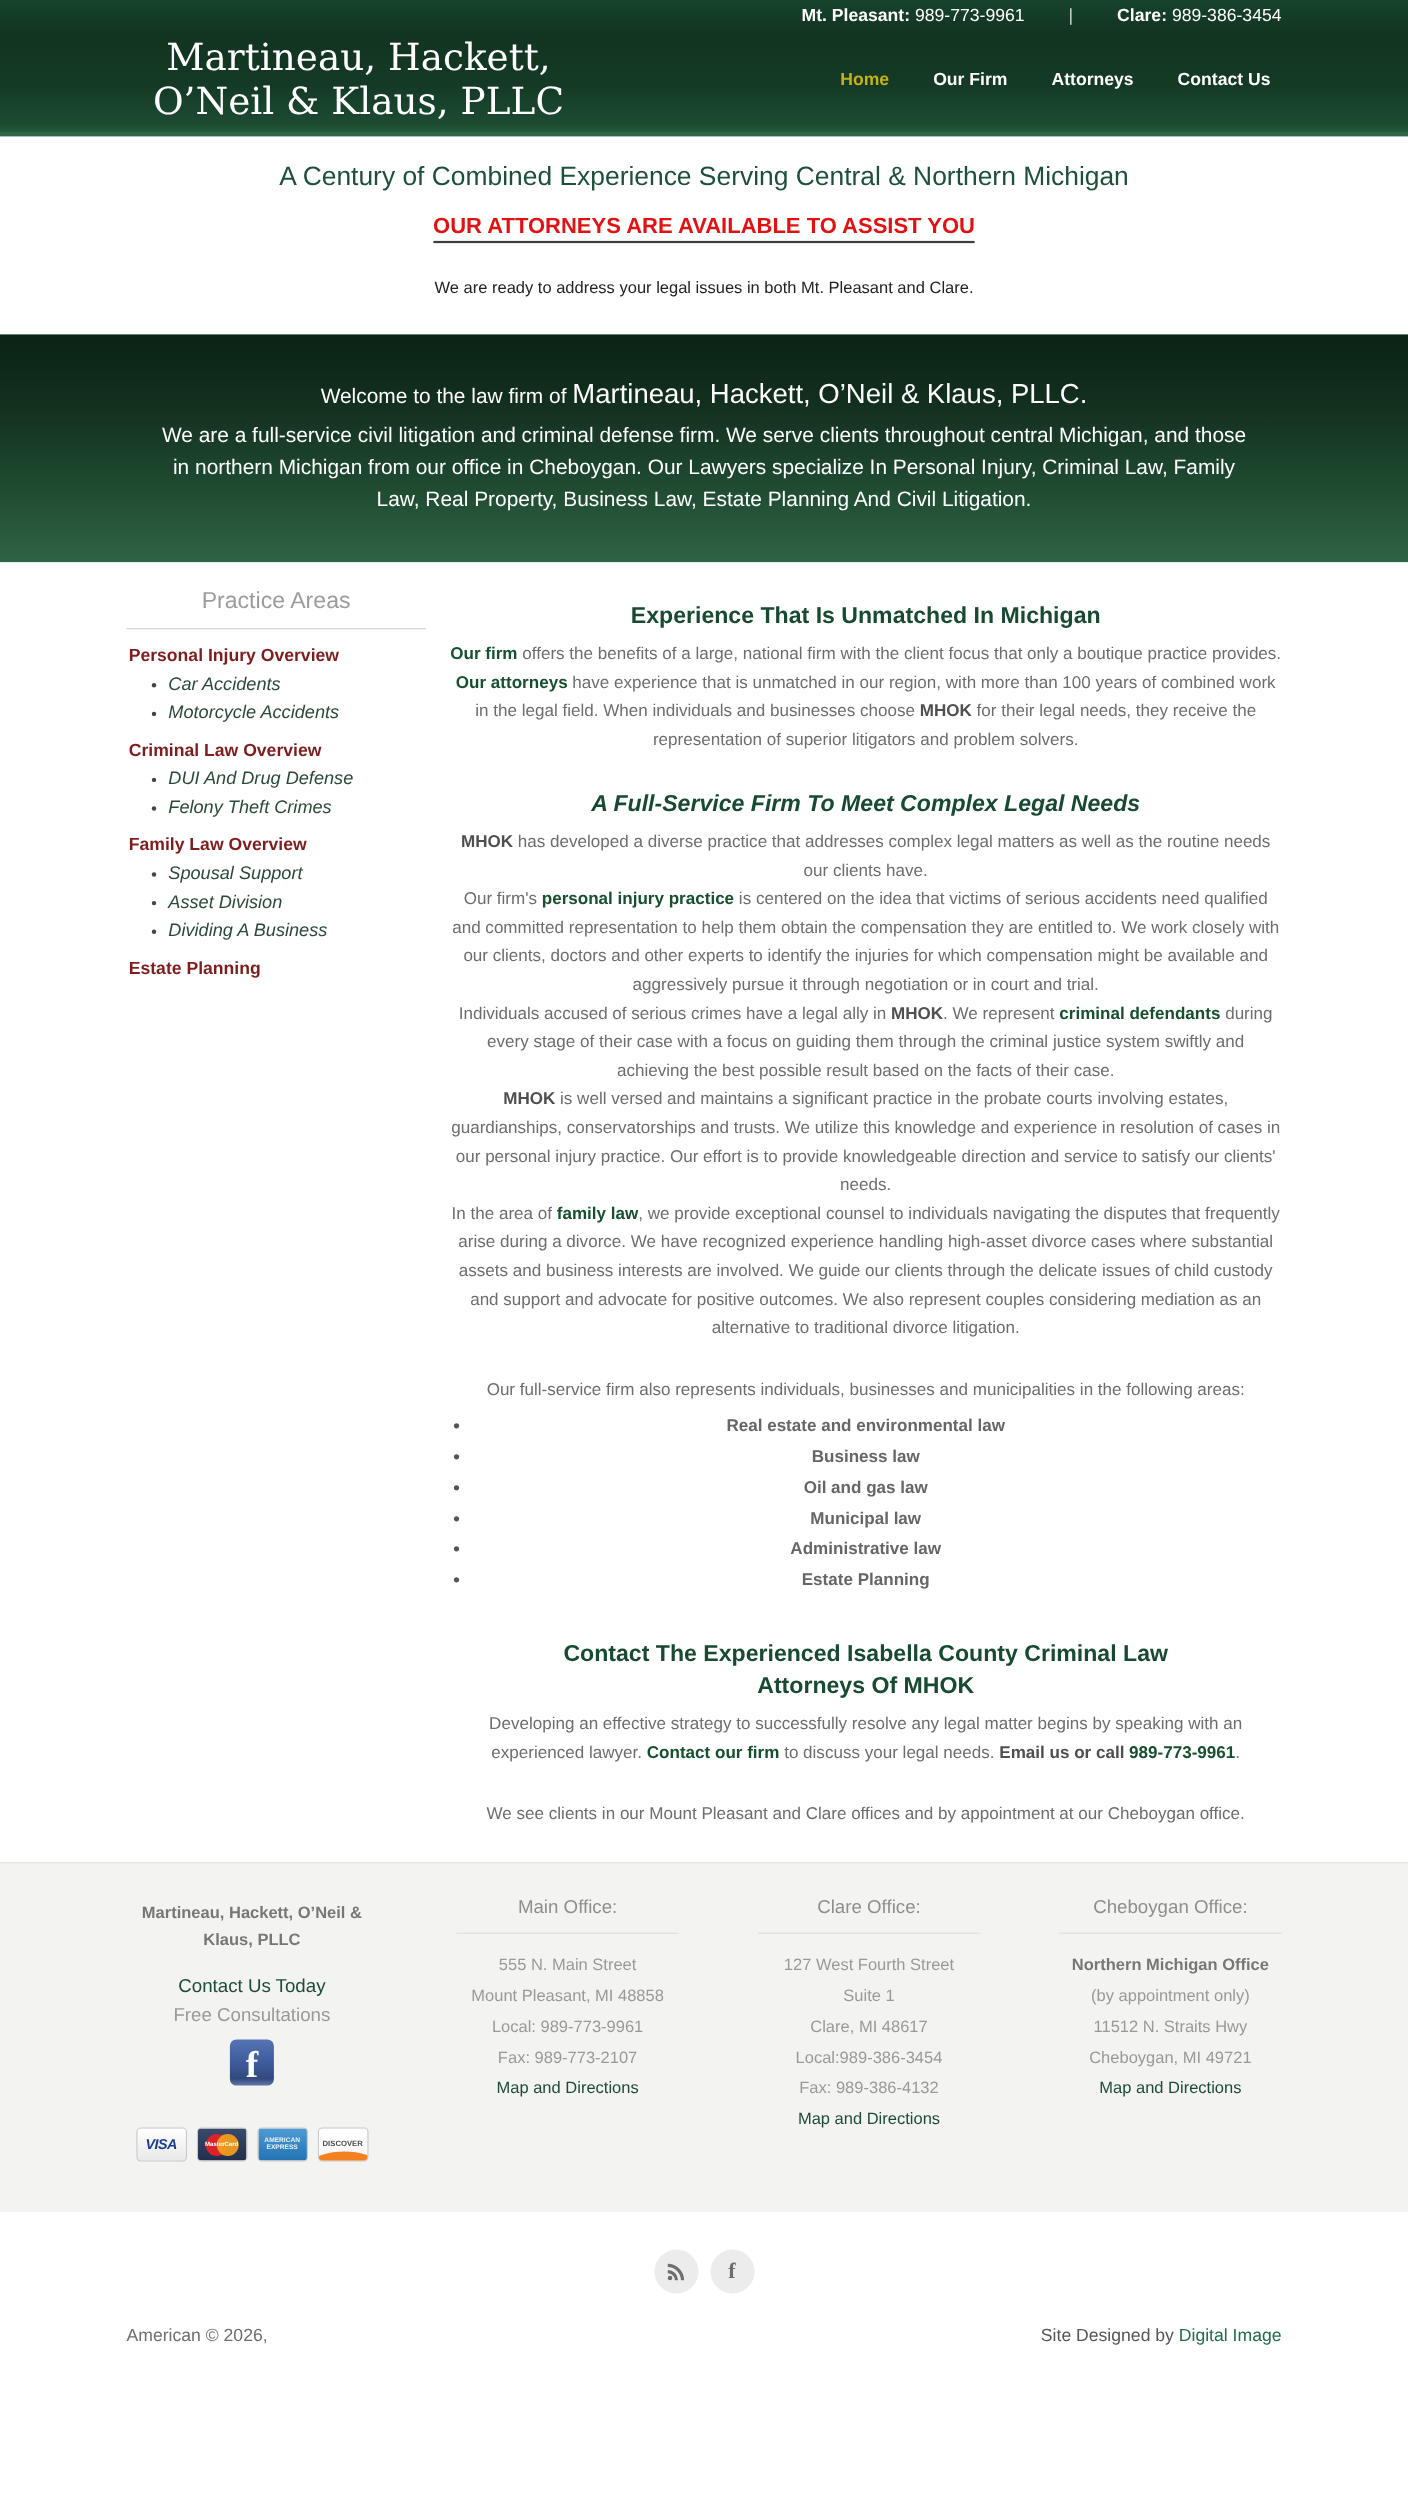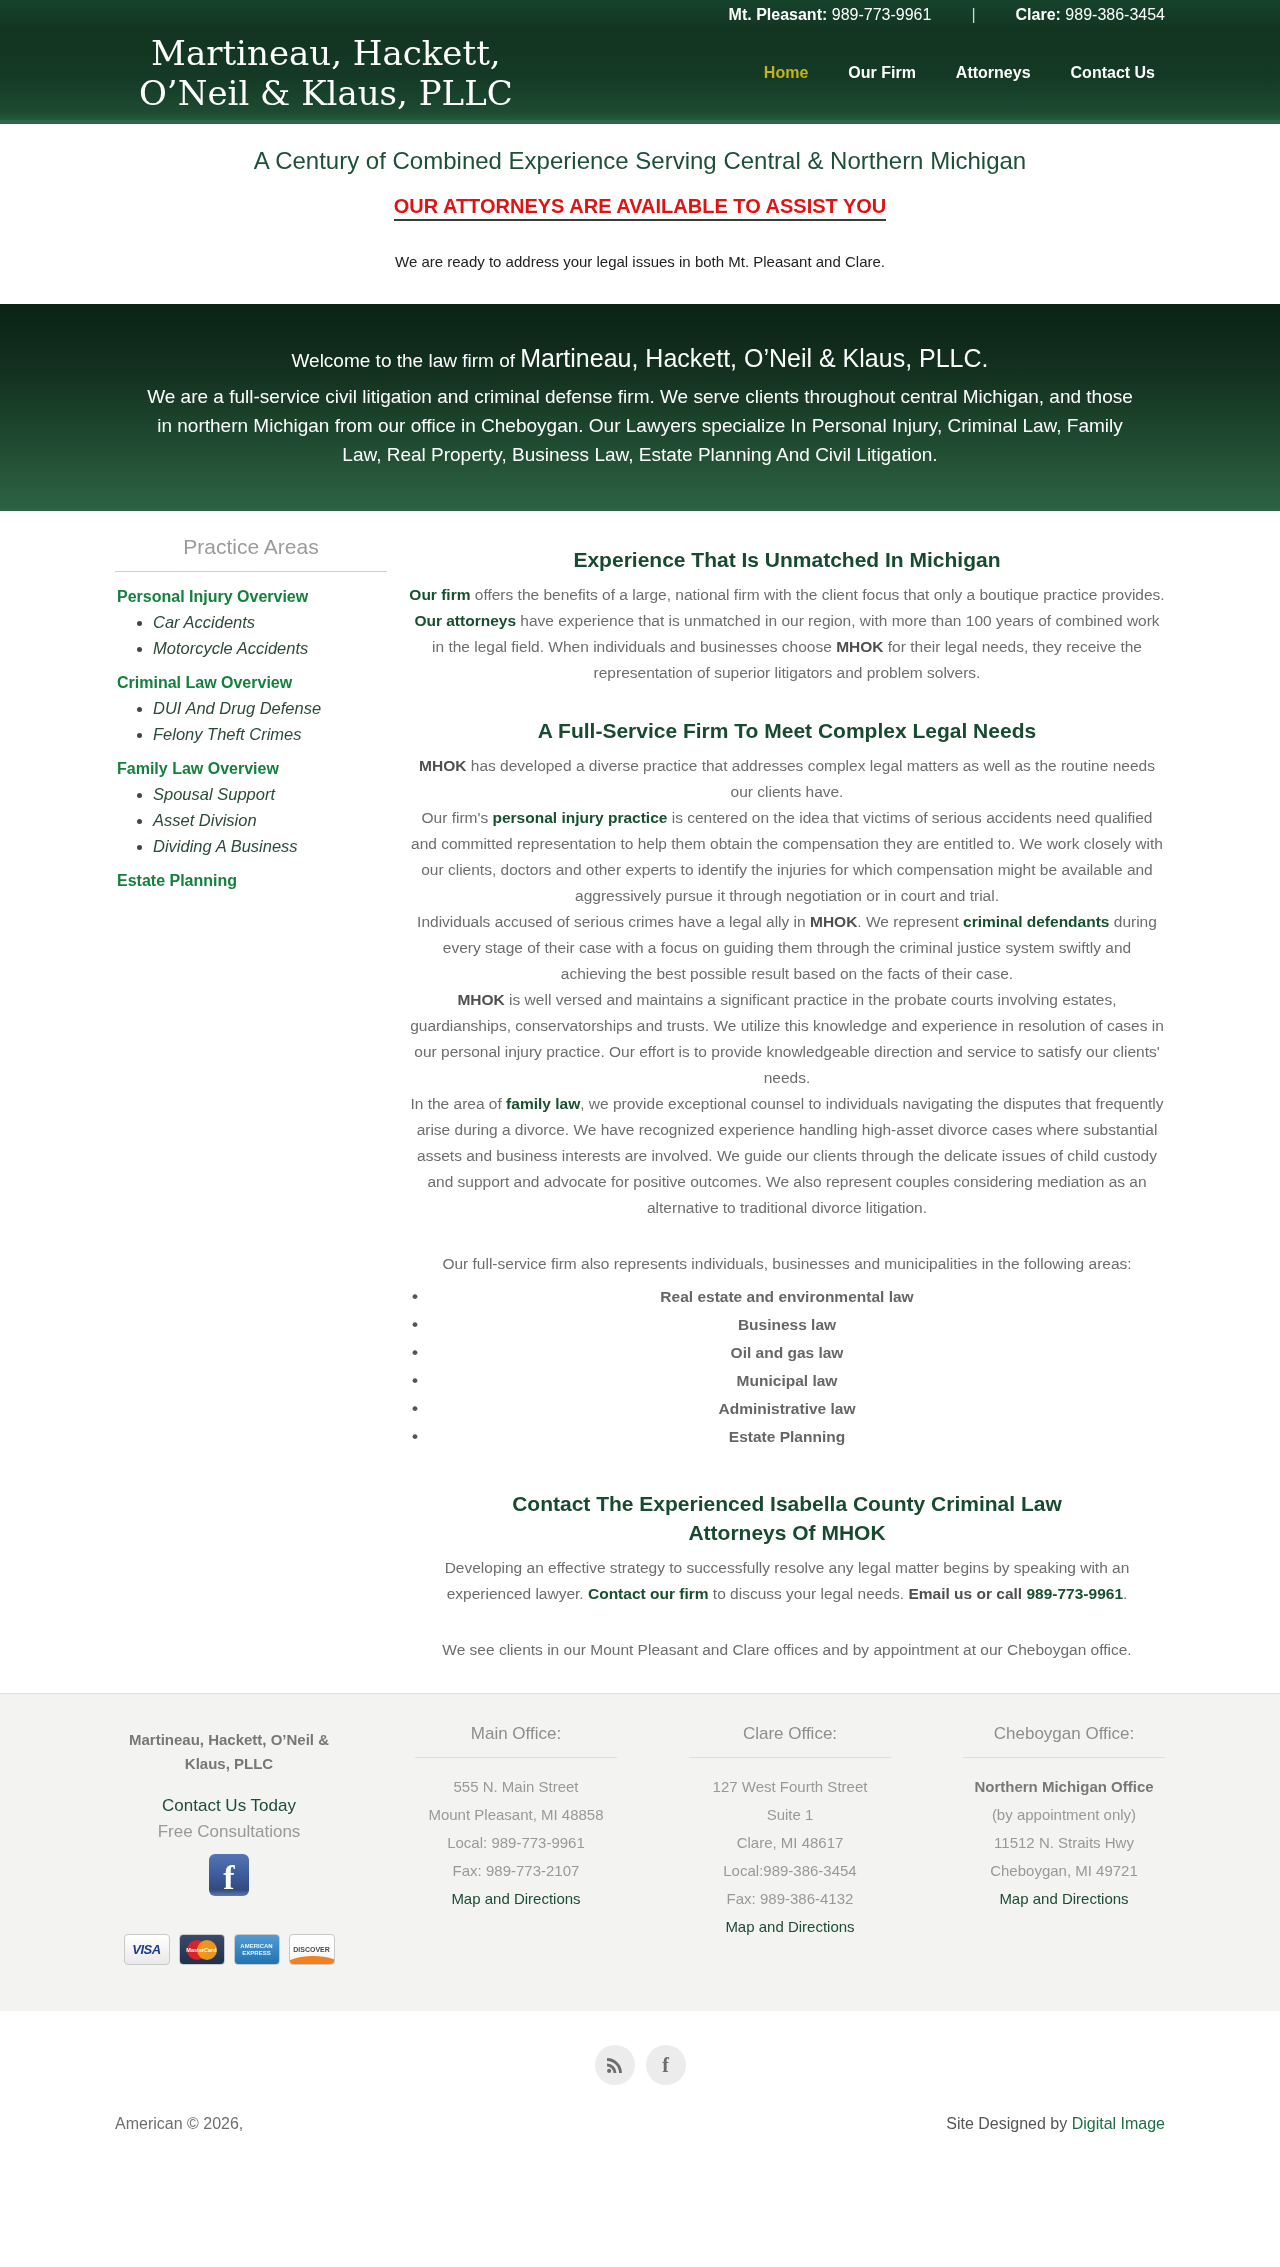--- a/index.html
+++ b/index.html
@@ -29,29 +29,29 @@
   .welcome-line1 { line-height:32px; margin-bottom:4px; }
   .wb-small { font-size:19px; }
   .wb-large { font-size:25px; }
   .welcome-body { max-width:1000px; margin:0 auto; font-size:19px; line-height:29px; }
 
   
   .content { display:flex; padding:14px 0 30px; }
   .sidebar { width:272px; flex-shrink:0; }
   .pa-title { font-size:21px; font-weight:500; color:#9b9b9b; text-align:center; margin:10px 0 12px; }
   .sidebar hr { border:0; border-top:1px solid #ccc; margin:0 0 6px; }
-  .pa-group-title { display:block; font-size:16px; font-weight:bold; color:#15803d; text-decoration:none; margin:16px 0 4px; padding-left:2px; }
+  .pa-group-title { display:block; font-size:16px; font-weight:bold; color:#7f1d1d; text-decoration:none; margin:16px 0 4px; padding-left:2px; }
   .sidebar ul { list-style:disc; padding-left:38px; margin:4px 0 2px; color:#444; }
   .sidebar li { margin:7px 0; }
   .sidebar li a { font-style:italic; font-size:16.5px; color:#2a4a38; text-decoration:none; }
 
   .main { flex:1; padding-left:22px; }
   .main h2 { color:#174a30; font-size:21px; font-weight:bold; text-align:center; line-height:29px; }
   .main .h-first { margin:20px 0 8px; }
-  .main .h-mid { margin:30px 0 8px; }
+  .main .h-mid { margin:30px 0 8px;font-style:italic; }
   .main .h-contact { margin:38px 0 8px; }
   .main p { color:#6d6d6d; font-size:15.5px; line-height:26px; text-align:center; }
   .gap-top { margin-top:30px; }
   .em-green { color:#16502f; font-weight:bold; }
   .em-dark { color:#4f4f4f; font-weight:bold; }
   .service-list { list-style:none; margin:6px 0 0; padding:0; }
   .service-list li { position:relative; text-align:center; font-weight:bold; color:#666; font-size:15.5px; line-height:26px; padding:1px 0; }
   .service-list li::before { content:"\2022"; position:absolute; left:3px; top:1px; color:#555; font-size:17px; }
 
   

